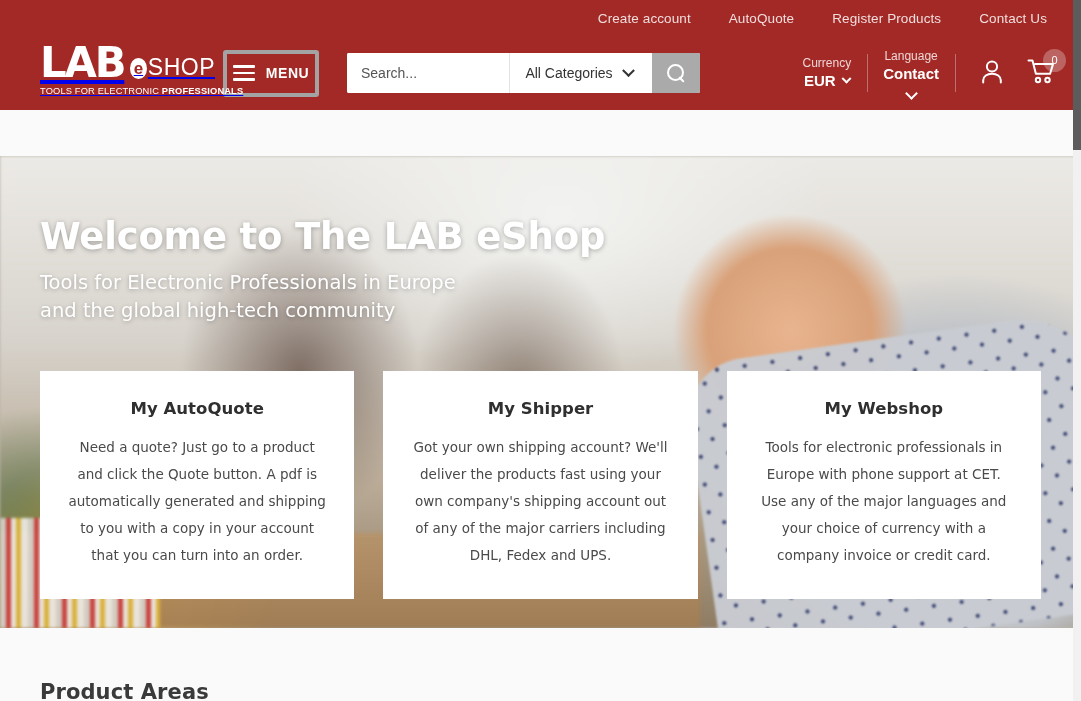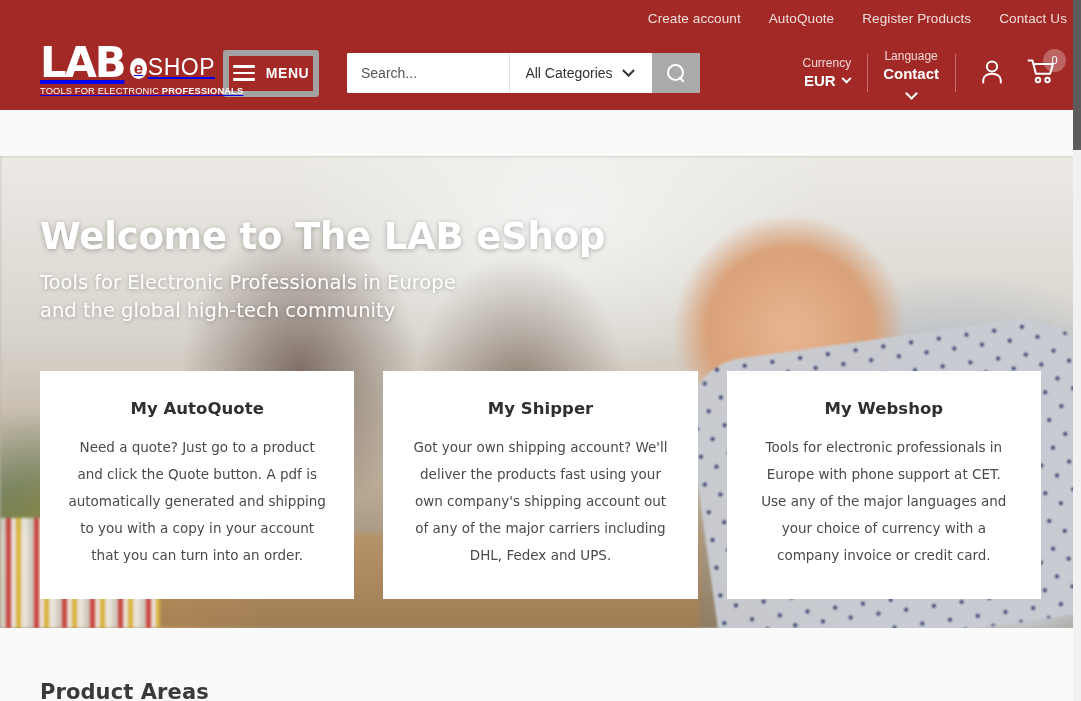--- a/index.html
+++ b/index.html
@@ -23,21 +23,22 @@
     background: #a32926;
     height: 110px;
     z-index: 20;
   }
 
   .topbar {
     height: 36px;
     display: flex;
     align-items: center;
     justify-content: flex-end;
-    gap: 6px;
+    padding-right: 20px;
+    gap: 16px;
   }
   .topbar a {
     color: #f0dede;
     font-size: 13.5px;
     text-decoration: none;
     padding: 0 11px;
     letter-spacing: .1px;
     white-space: nowrap;
   }
   .topbar a:last-child { padding-right: 14px; }
@@ -111,21 +112,21 @@
     transform-origin: left center;
   }
   .logo-tag b { font-weight: bold; }
 
   
   .menu-btn {
     flex: 0 0 auto;
     margin-left: 8px;
     height: 47px;
     width: 96px;
-    border: 6px solid #a3a3a3;
+    border: 4px solid #a3a3a3;
     border-radius: 3px;
     display: flex;
     align-items: center;
     justify-content: center;
     gap: 11px;
     cursor: pointer;
     background: transparent;
   }
   .burger { width: 22px; display: flex; flex-direction: column; gap: 4px; }
   .burger i { display: block; height: 2.6px; background: #fff; border-radius: 1px; }

